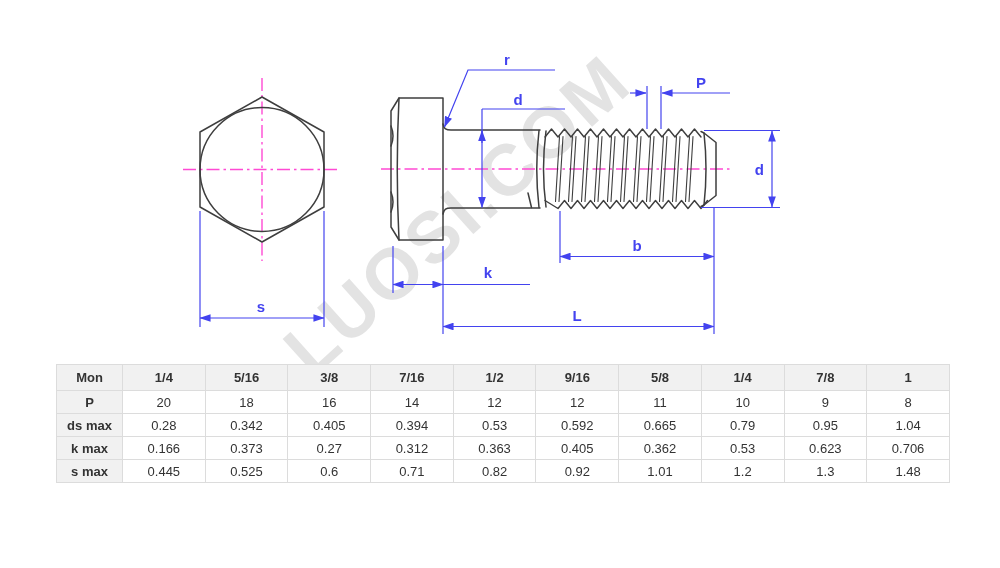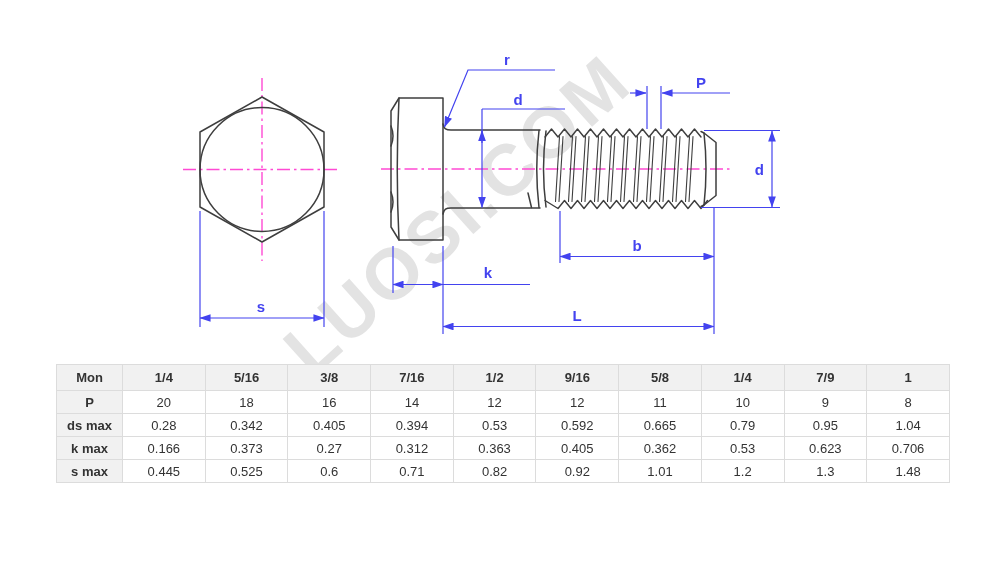--- a/index.html
+++ b/index.html
@@ -138,21 +138,21 @@
       <tr id="spec-head-row">
           <th>Mon</th>
           <th>1/4</th>
           <th>5/16</th>
           <th>3/8</th>
           <th>7/16</th>
           <th>1/2</th>
           <th>9/16</th>
           <th>5/8</th>
           <th>1/4</th>
-          <th>7/9</th>
+          <th>7/8</th>
           <th>1</th>
         </tr>
     </thead>
     <tbody id="spec-body">
         <tr>
           <th>P</th>
           <td>20</td>
           <td>18</td>
           <td>16</td>
           <td>14</td>

